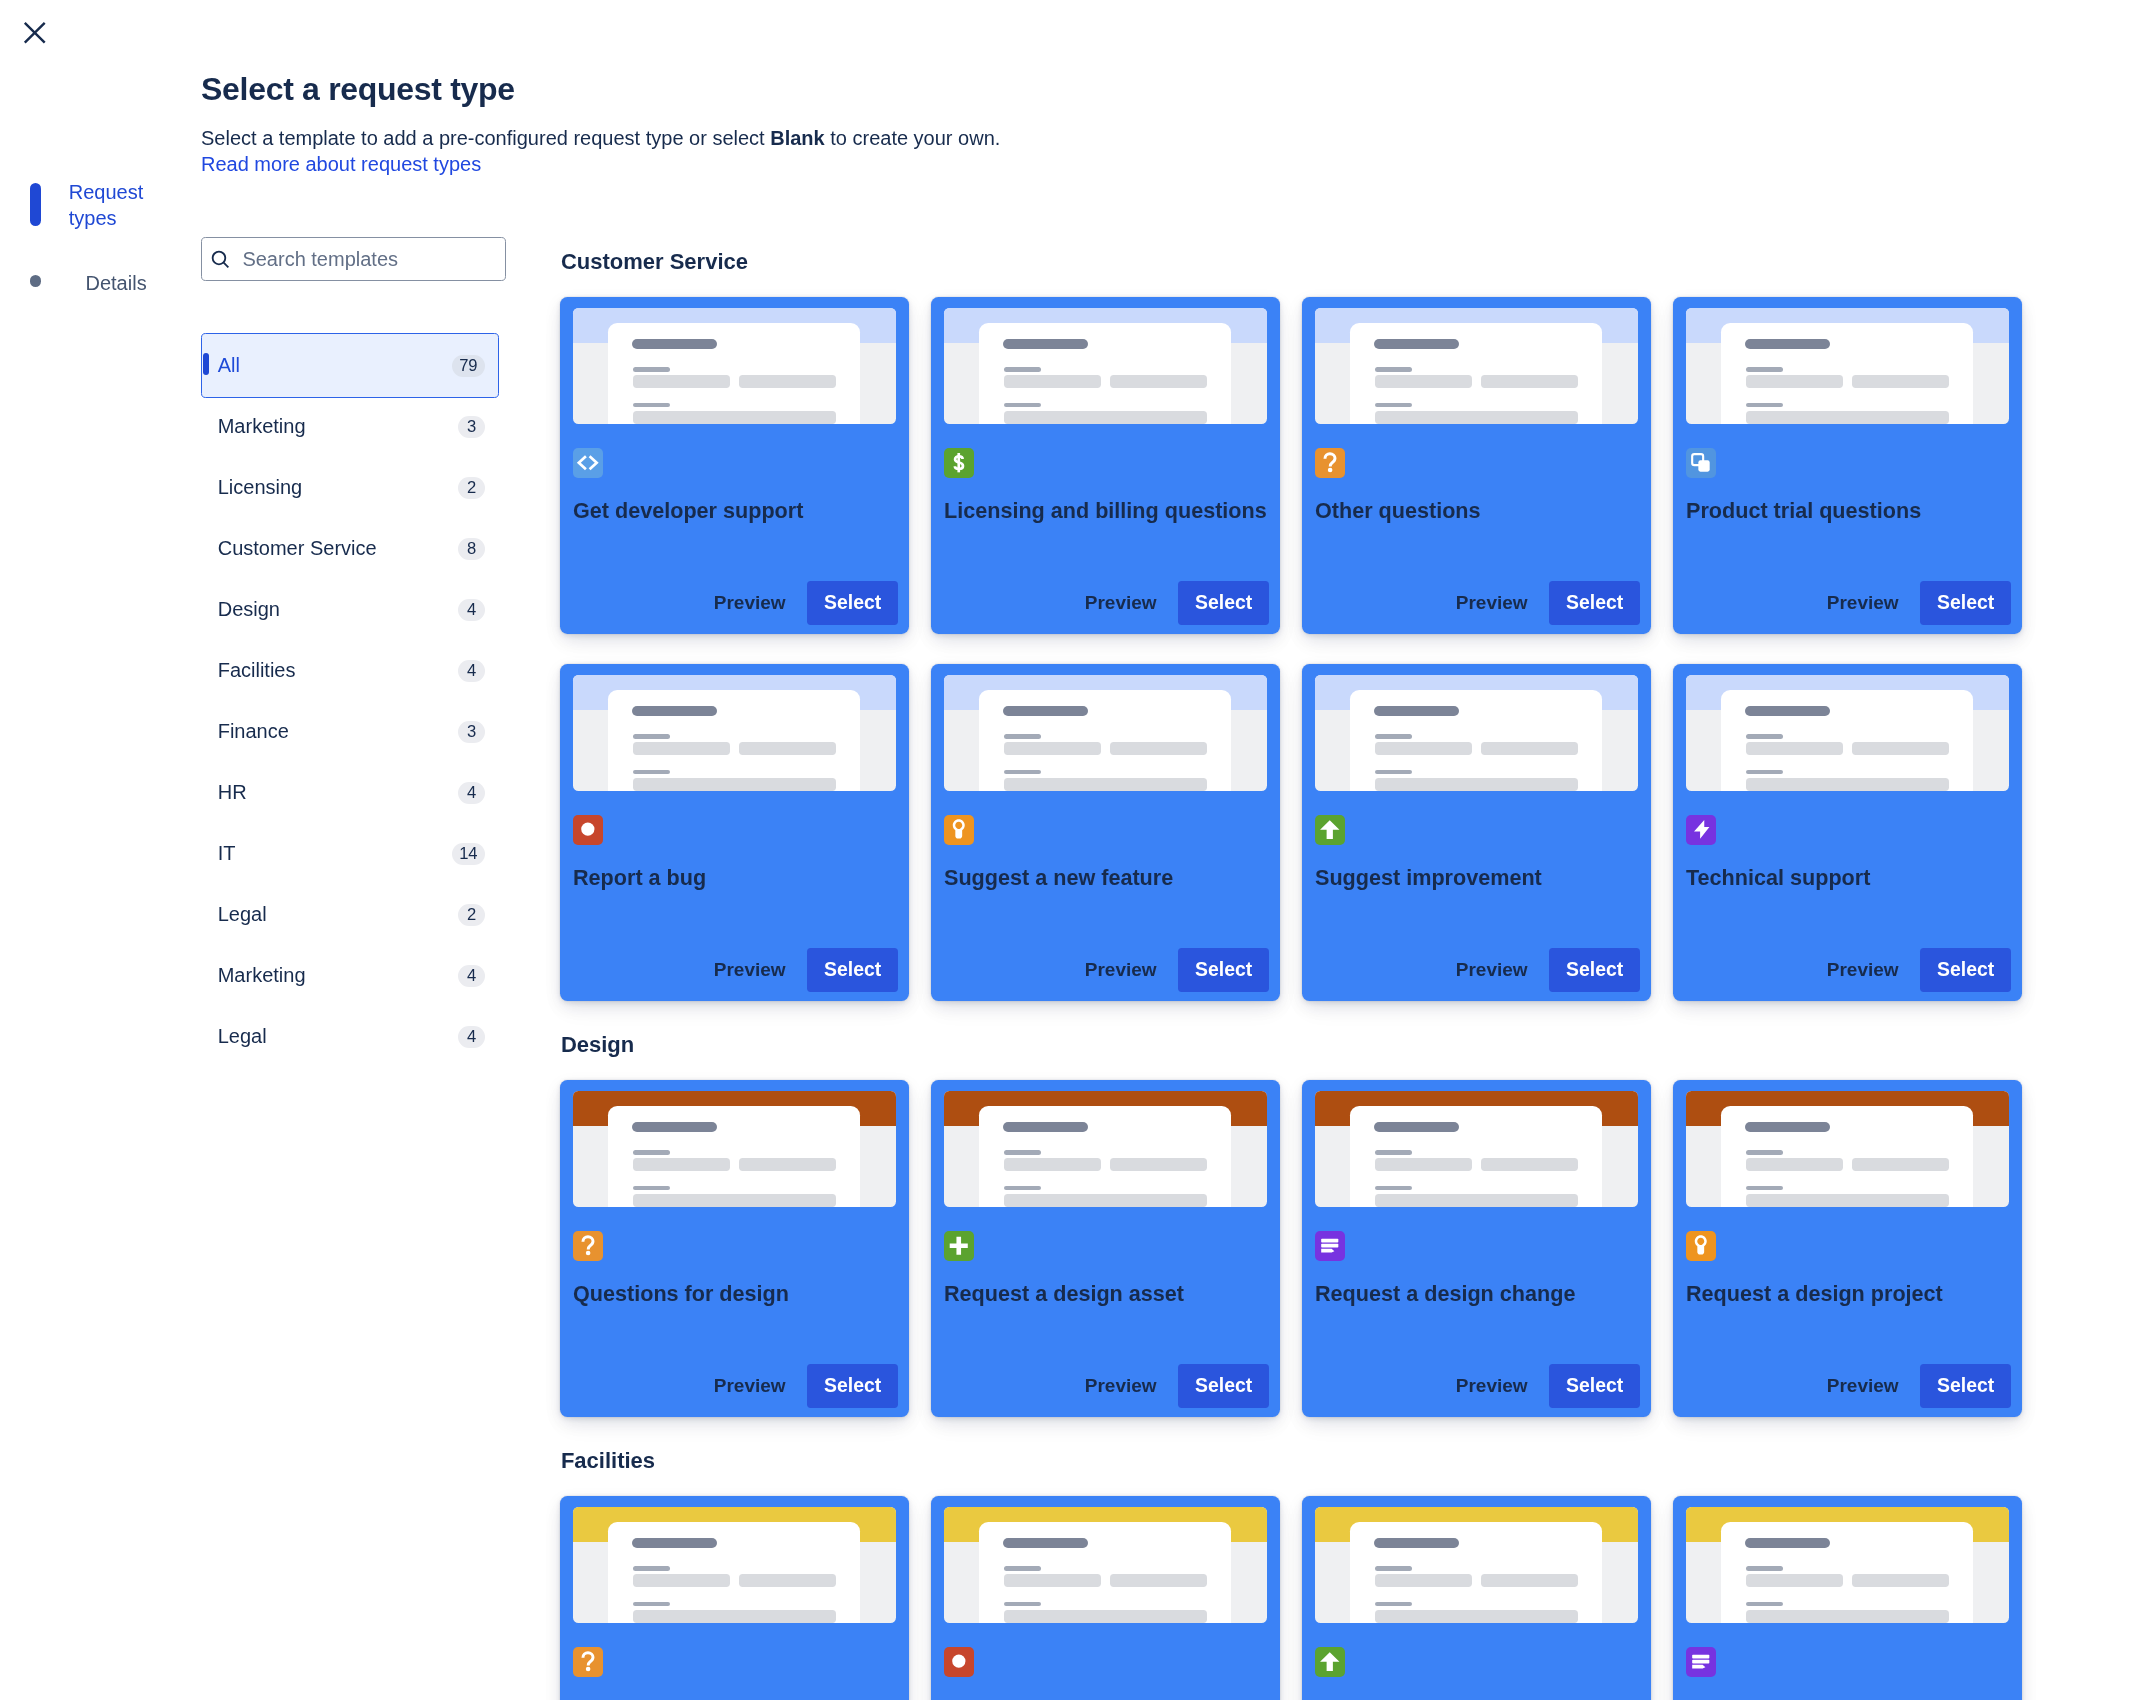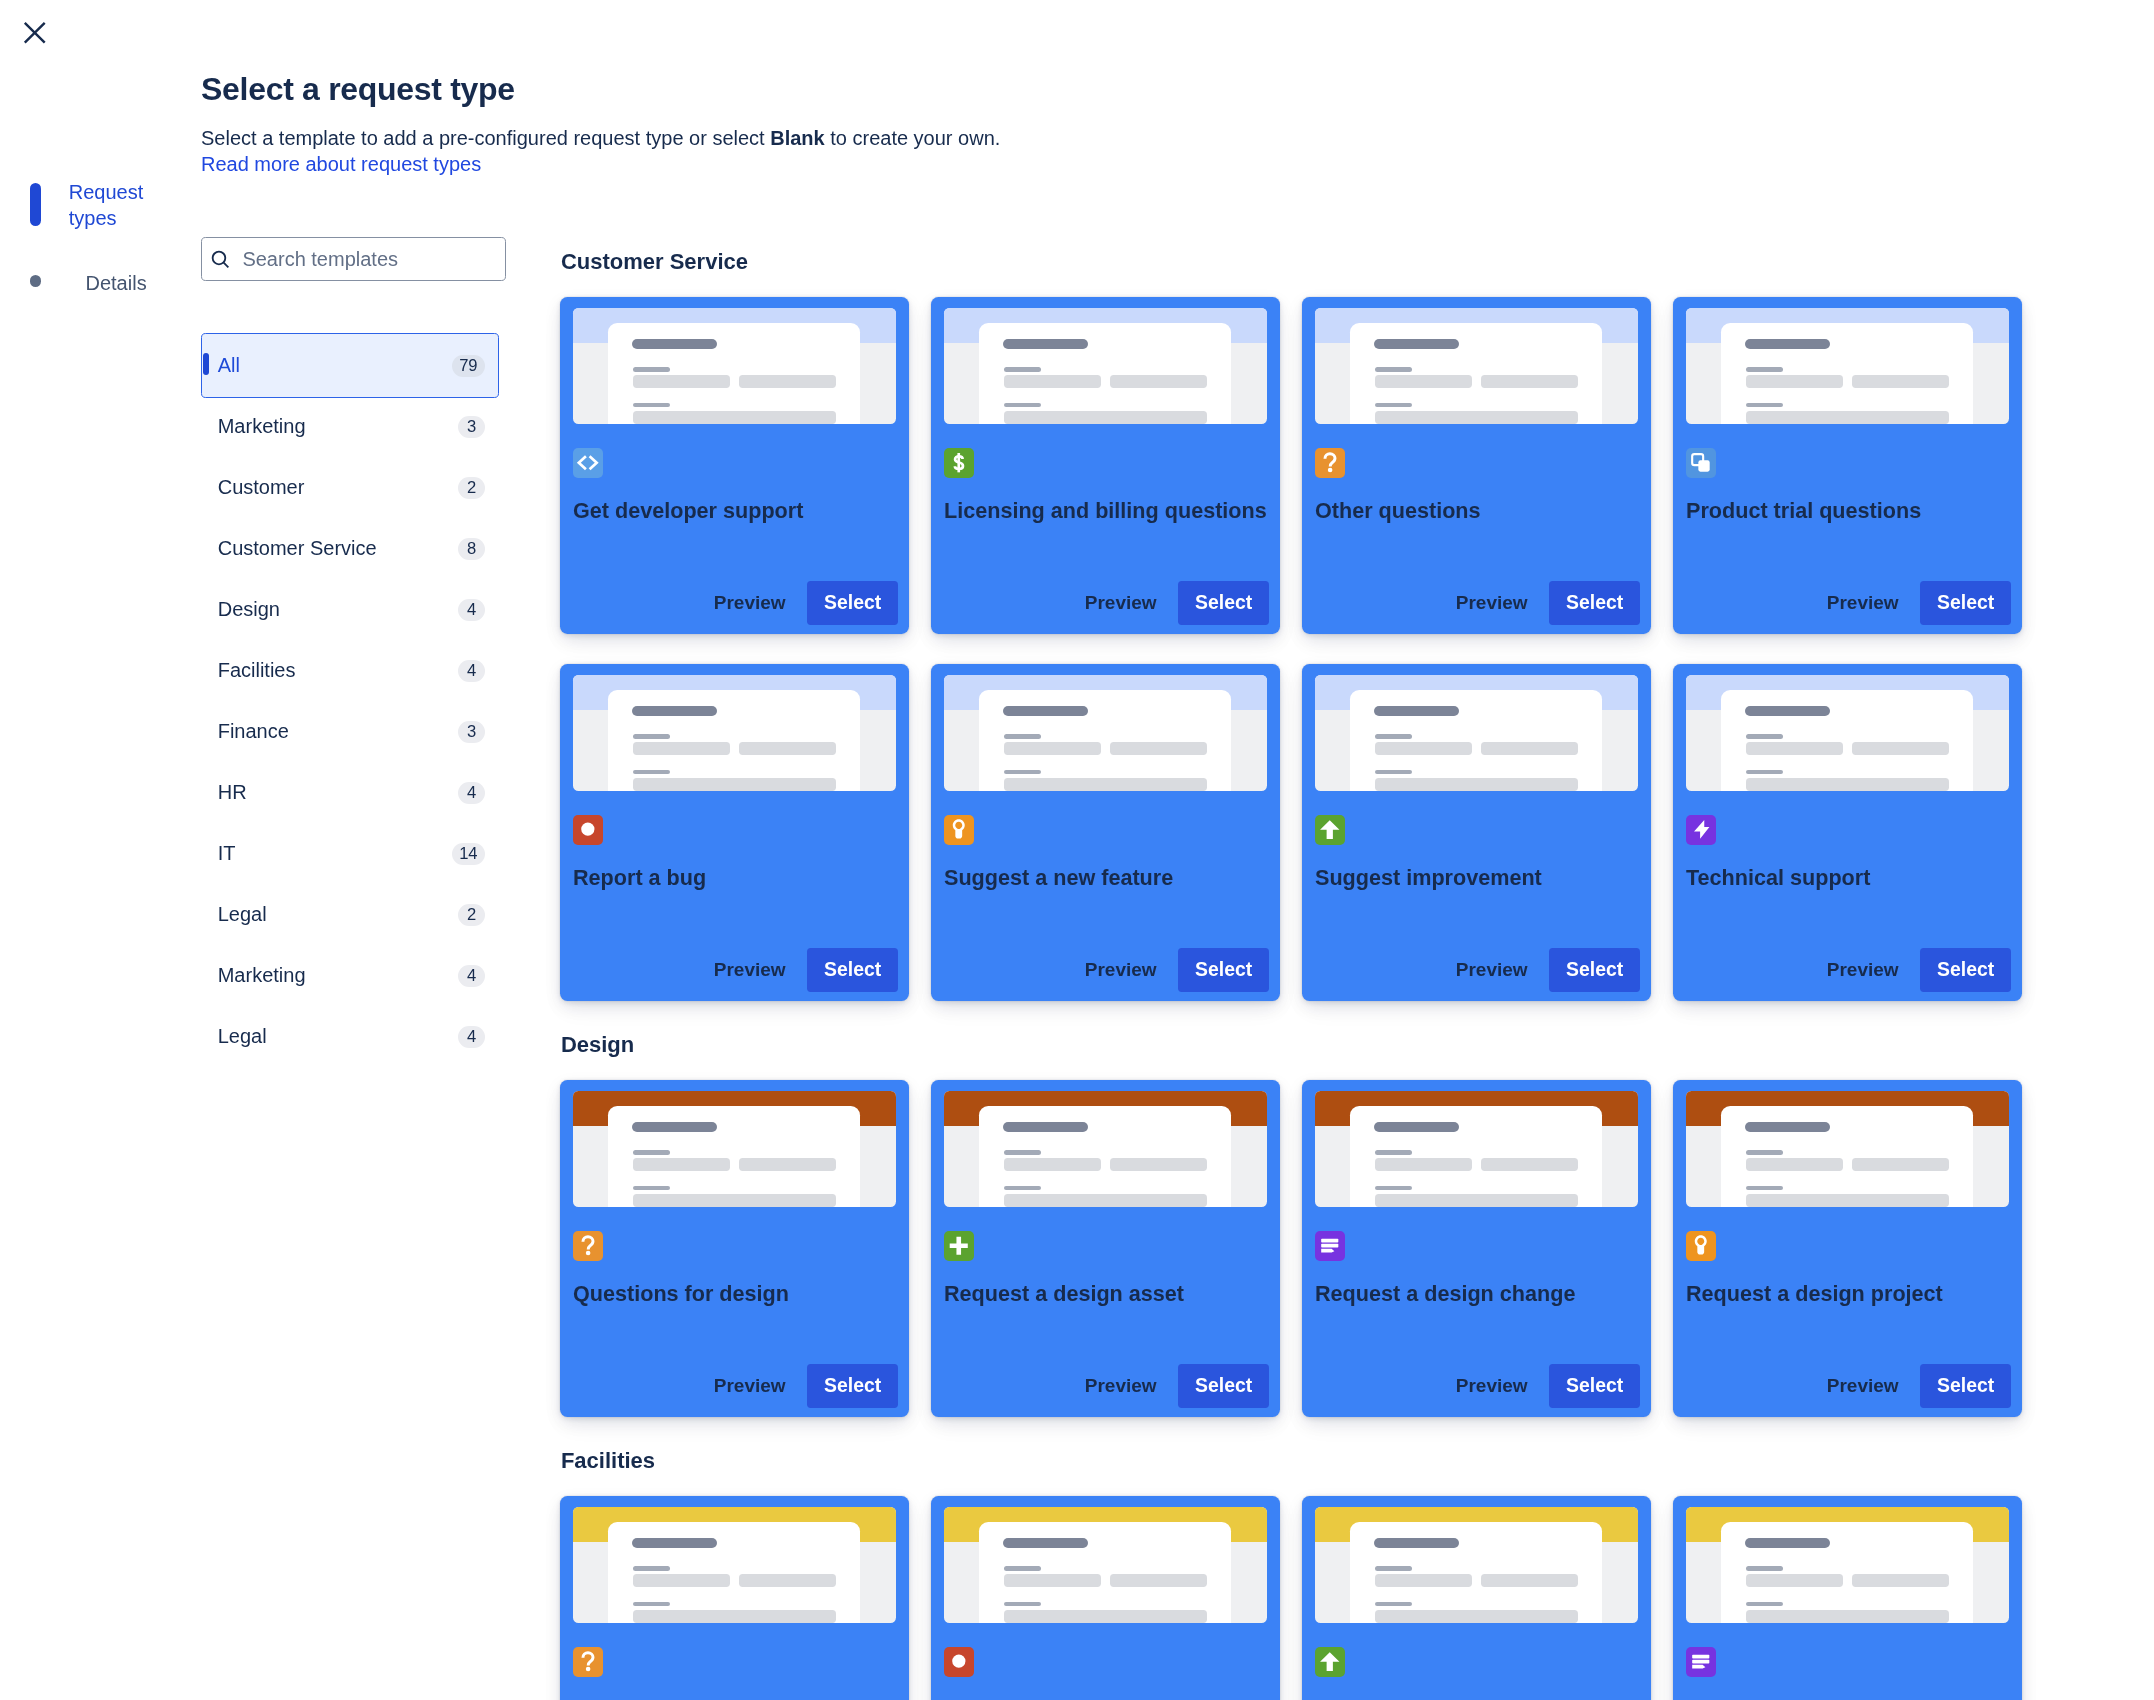--- a/index.html
+++ b/index.html
@@ -143,21 +143,21 @@
       <div class="cat active">
         <span class="acc"></span>
         <span class="cat-name">All</span>
         <span class="cat-count">79</span>
       </div>
       <div class="cat">
         <span class="cat-name">Marketing</span>
         <span class="cat-count">3</span>
       </div>
       <div class="cat">
-        <span class="cat-name">Customer</span>
+        <span class="cat-name">Licensing</span>
         <span class="cat-count">2</span>
       </div>
       <div class="cat">
         <span class="cat-name">Customer Service</span>
         <span class="cat-count">8</span>
       </div>
       <div class="cat">
         <span class="cat-name">Design</span>
         <span class="cat-count">4</span>
       </div>

